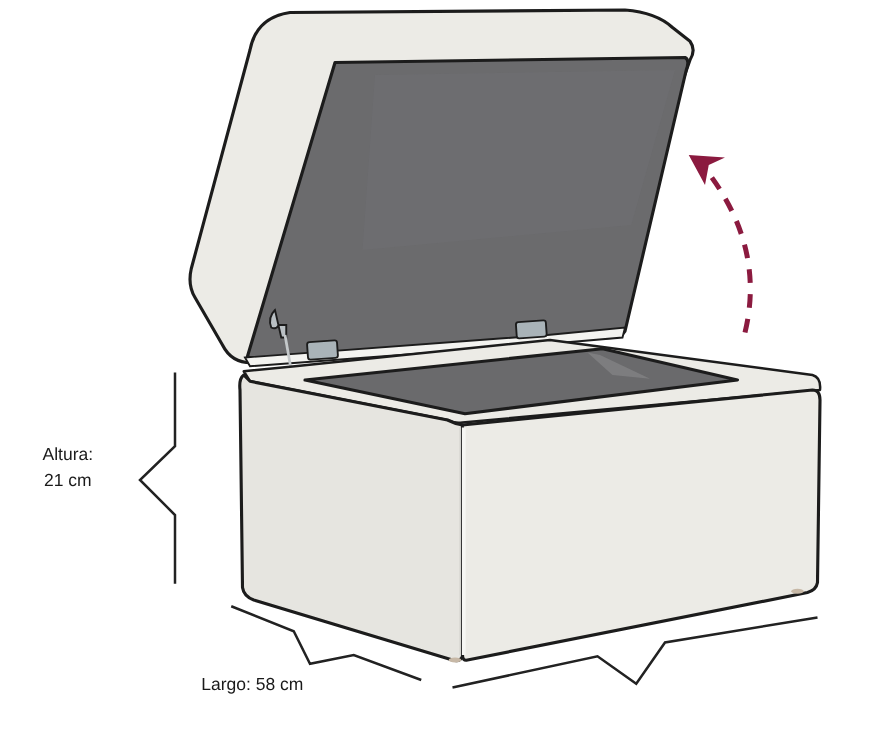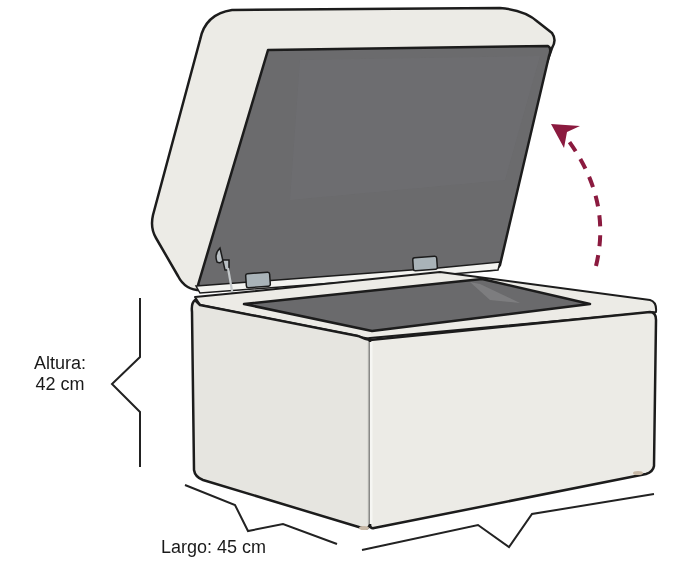--- a/index.html
+++ b/index.html
@@ -8,21 +8,21 @@
       width: 700px;
       height: 586px;
       background: #ffffff;
       overflow: hidden;
       font-family: "Liberation Sans", "DejaVu Sans", sans-serif;
     }
     .canvas svg.art { position: absolute; left: 0; top: 0; }
     .dim-label {
       position: absolute;
       color: #1a1a1a;
-      font-size: 18px;
+      font-size: 14px;
       line-height: 21px;
       text-align: center;
       white-space: nowrap;
     }
     .dim-height { left: 34px; top: 353px; }
     .dim-length { left: 161px; top: 537px; }
     .dim-width  { left: 474px; top: 555px; }
   </style>
 </head>
 <body>
@@ -81,16 +81,16 @@
       <polyline points="140,298 140,357 112,384 140,412 140,467"></polyline>
 
       <polyline points="185,485 235,505 248,531 283,524 337,544"></polyline>
 
       <polyline points="362,550 478,525 509,547 532,514 654,494"></polyline>
     </g>
   </svg>
 
   <div class="dim-label dim-height">
     <div>Altura:</div>
-    <div>42 cm</div>
+    <div>21 cm</div>
   </div>
-  <div class="dim-label dim-length">Largo: 45 cm</div>
+  <div class="dim-label dim-length">Largo: 58 cm</div>
 </div>
 
 </body></html>

